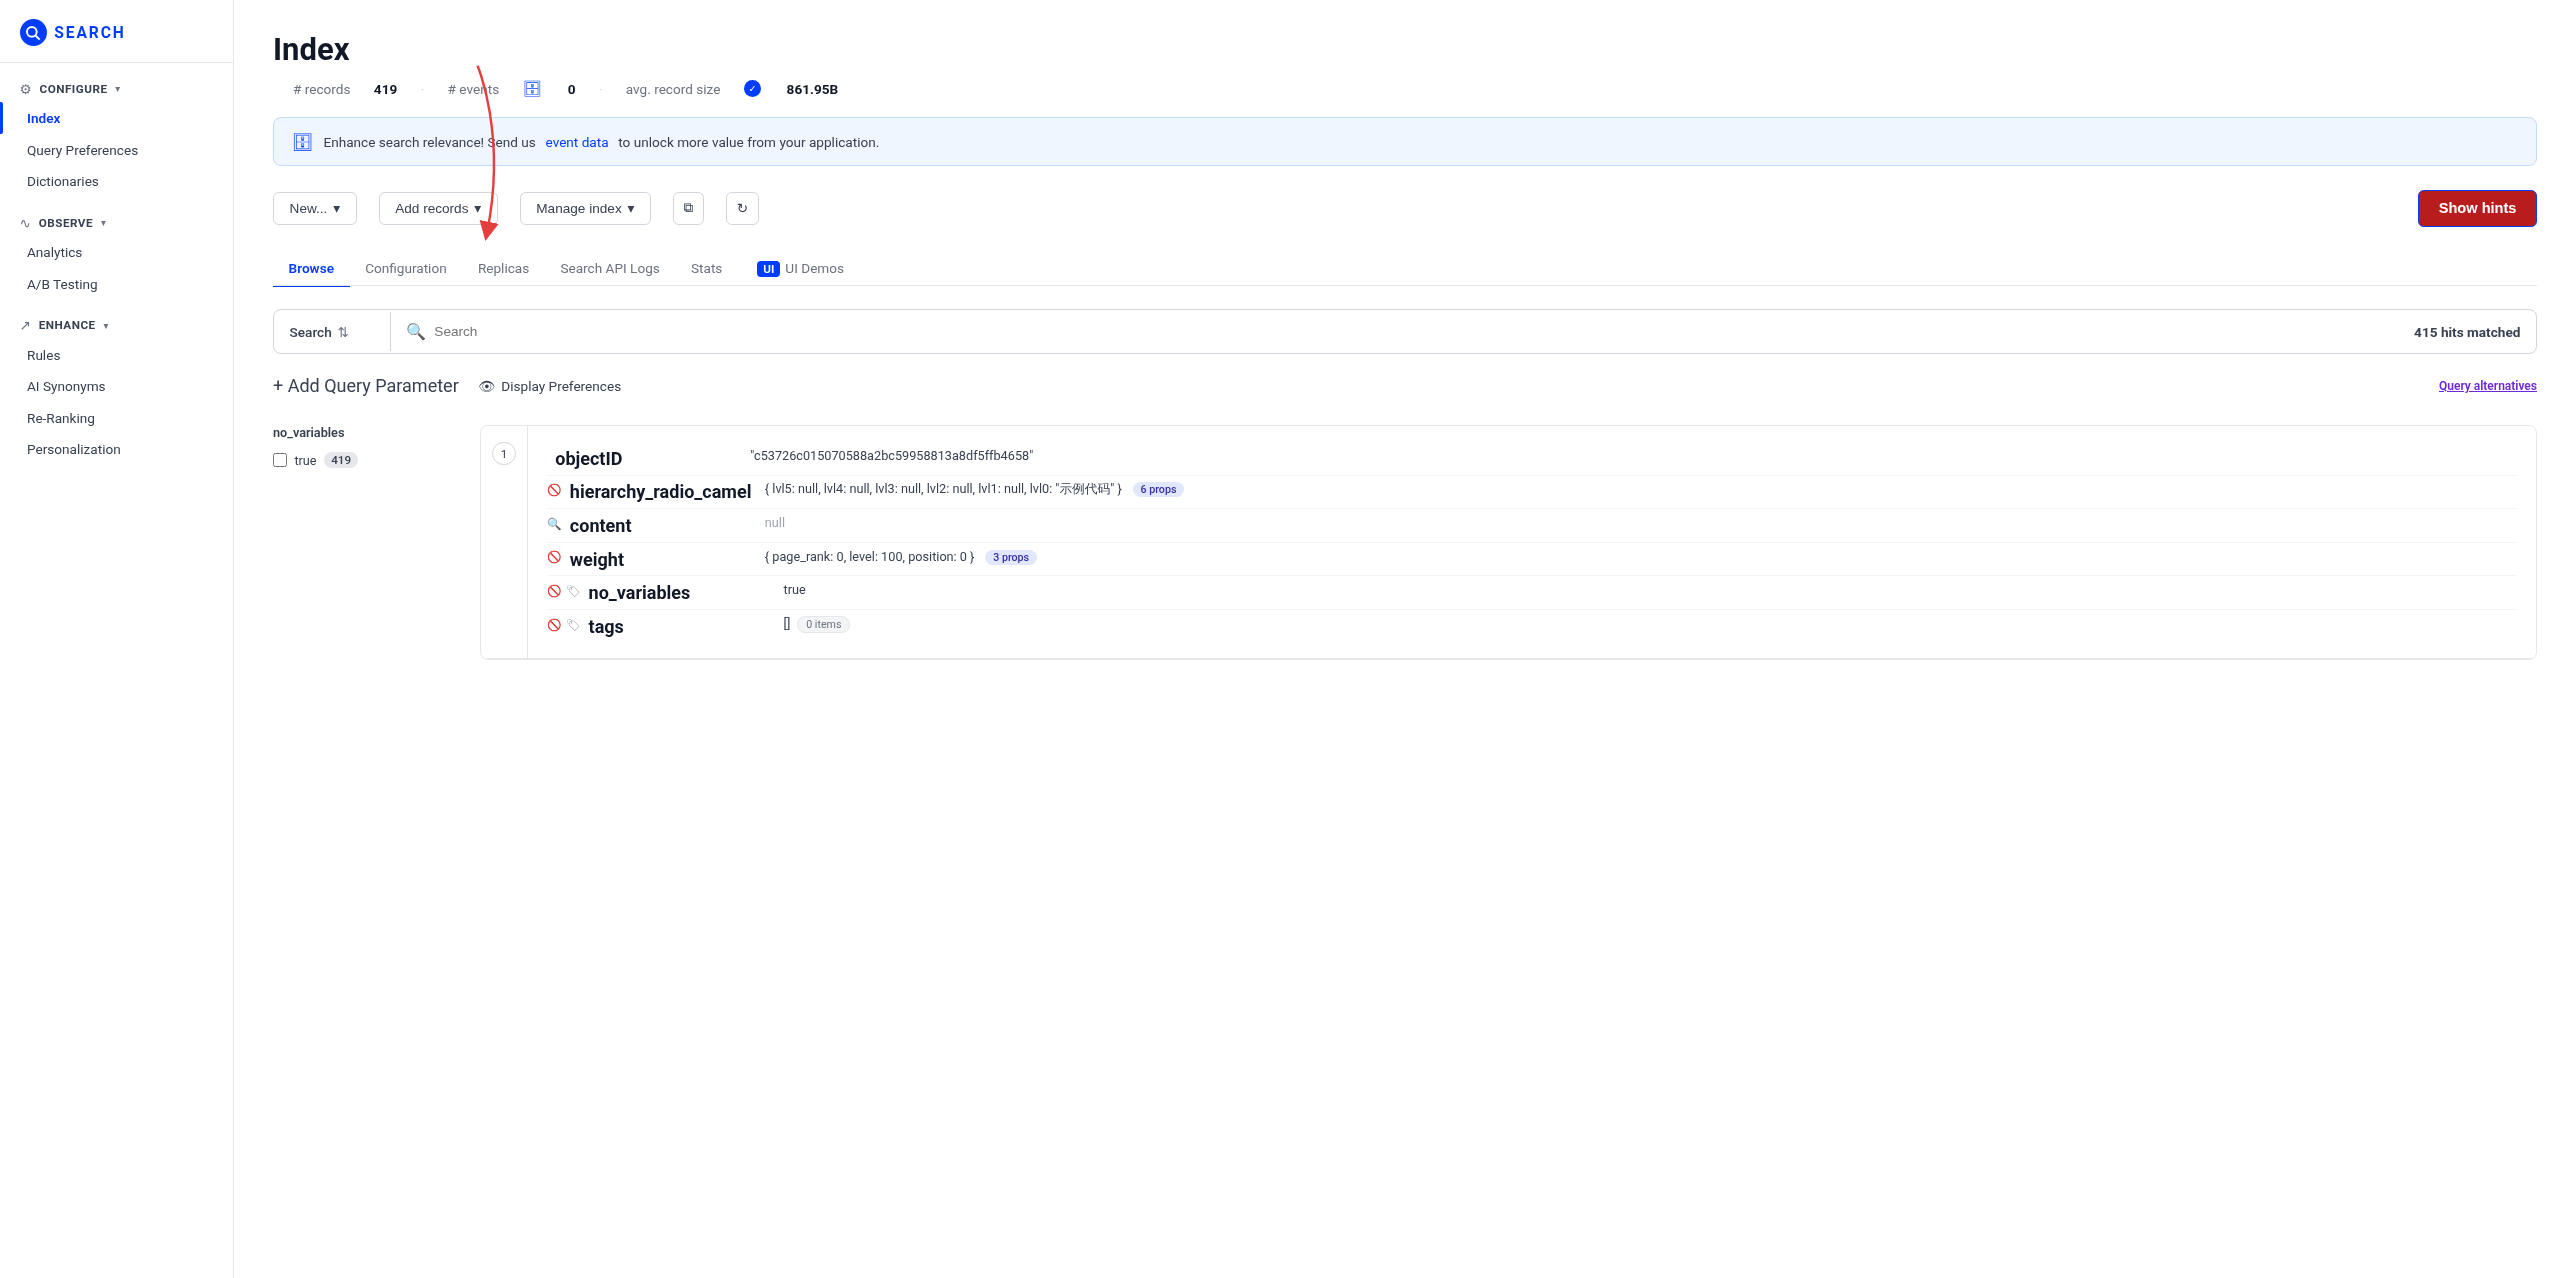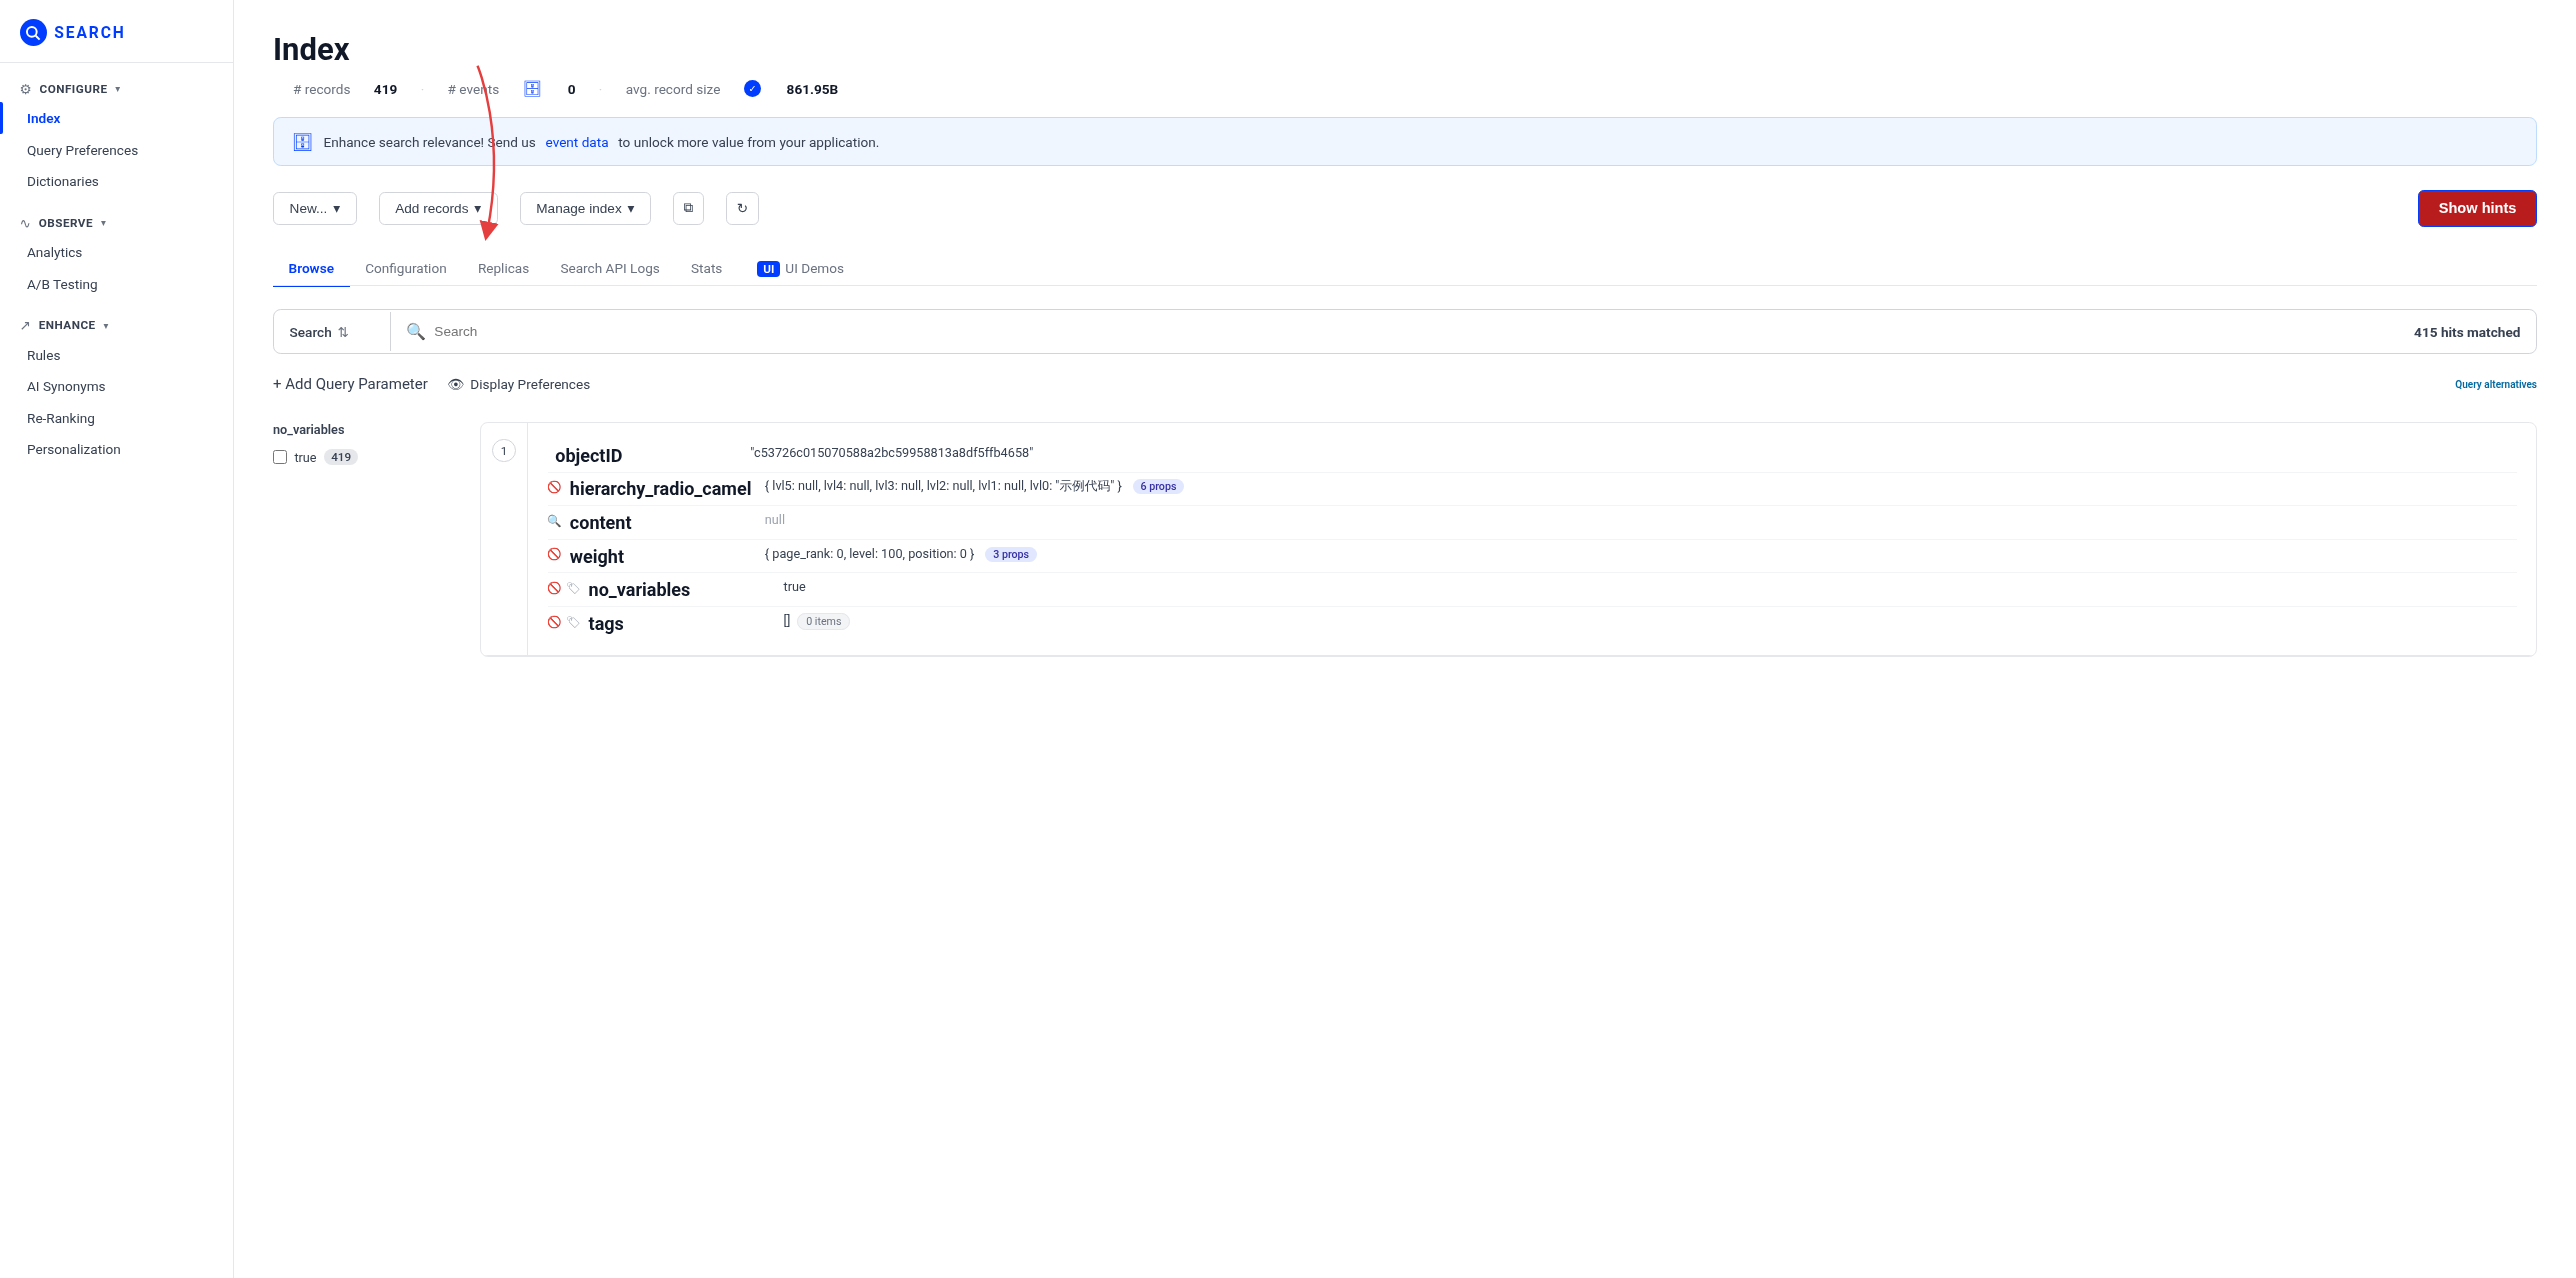--- a/index.html
+++ b/index.html
@@ -254,38 +254,39 @@
     .query-params-row {
       display: flex;
       align-items: center;
       gap: 19.5px;
       margin-bottom: 23.4px;
     }
     .add-param-btn {
       display: inline-flex;
       align-items: center;
       gap: 5.8px;
-      font-size: 15px;
+      font-size: 18px;
       color: #374151;
       cursor: pointer;
       padding: 5.8px 0;
     }
     .display-pref-btn {
       display: inline-flex;
       align-items: center;
       gap: 5.8px;
       font-size: 13.6px;
       color: #374151;
       cursor: pointer;
     }
     .query-alternatives-label {
       margin-left: auto;
-      font-size: 10px;
+      font-size: 12px;
       font-weight: 600;
-      color: #0369a1;
+      color: #6d28d9;
+      text-decoration: underline;
     }
 
     
     .results-layout {
       display: flex;
       gap: 12px;
     }
     .facets-panel {
       width: 195px;
       min-width: 195px;

